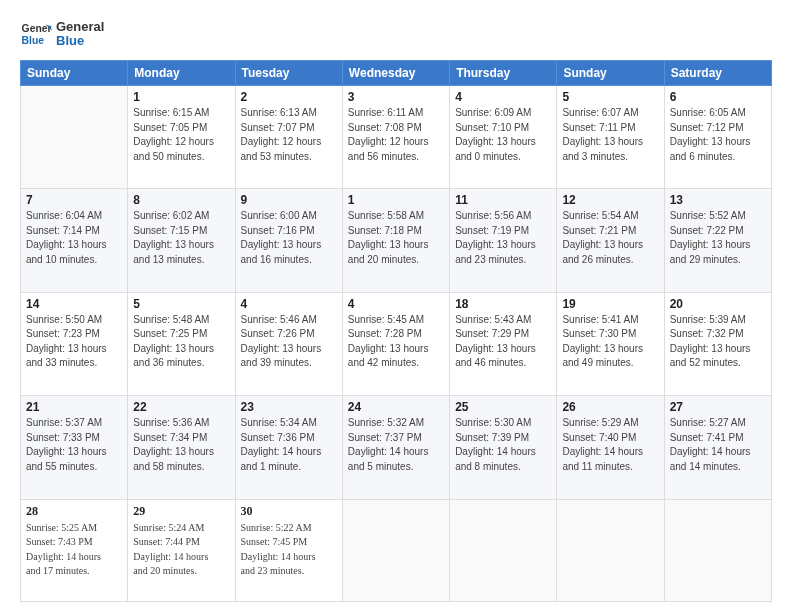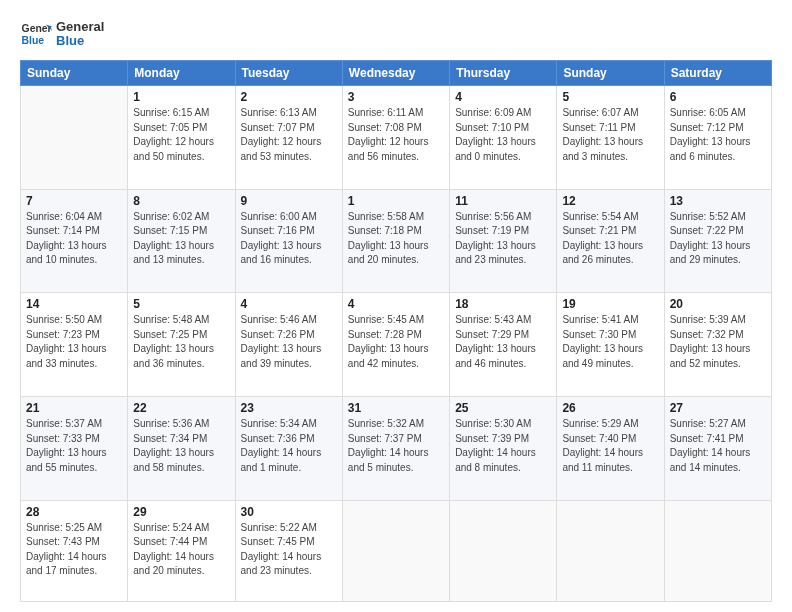--- a/index.html
+++ b/index.html
@@ -86,20 +86,21 @@
     .sun-info {
       font-size: 10px;
       color: #444;
       line-height: 1.45;
     }
     .empty-cell {
       background: #f9f9f9 !important;
     }
     .last-row td {
       height: 72px;
+      font-family: Liberation Serif, serif;
     }
   </style>
 </head>
 <body>
 
 <div class="page">
   <div class="header">
     <div class="logo">
       <svg class="logo-icon" viewBox="0 0 40 40">
         <text x="2" y="18" font-size="13" font-weight="bold" fill="#333">General</text>
@@ -225,21 +226,21 @@
           </td>
           <td>
             <span class="day-number">22</span>
             <div class="sun-info">Sunrise: 5:36 AM<br>Sunset: 7:34 PM<br>Daylight: 13 hours<br>and 58 minutes.</div>
           </td>
           <td>
             <span class="day-number">23</span>
             <div class="sun-info">Sunrise: 5:34 AM<br>Sunset: 7:36 PM<br>Daylight: 14 hours<br>and 1 minute.</div>
           </td>
           <td>
-            <span class="day-number">31</span>
+            <span class="day-number">24</span>
             <div class="sun-info">Sunrise: 5:32 AM<br>Sunset: 7:37 PM<br>Daylight: 14 hours<br>and 5 minutes.</div>
           </td>
           <td>
             <span class="day-number">25</span>
             <div class="sun-info">Sunrise: 5:30 AM<br>Sunset: 7:39 PM<br>Daylight: 14 hours<br>and 8 minutes.</div>
           </td>
           <td>
             <span class="day-number">26</span>
             <div class="sun-info">Sunrise: 5:29 AM<br>Sunset: 7:40 PM<br>Daylight: 14 hours<br>and 11 minutes.</div>
           </td>

